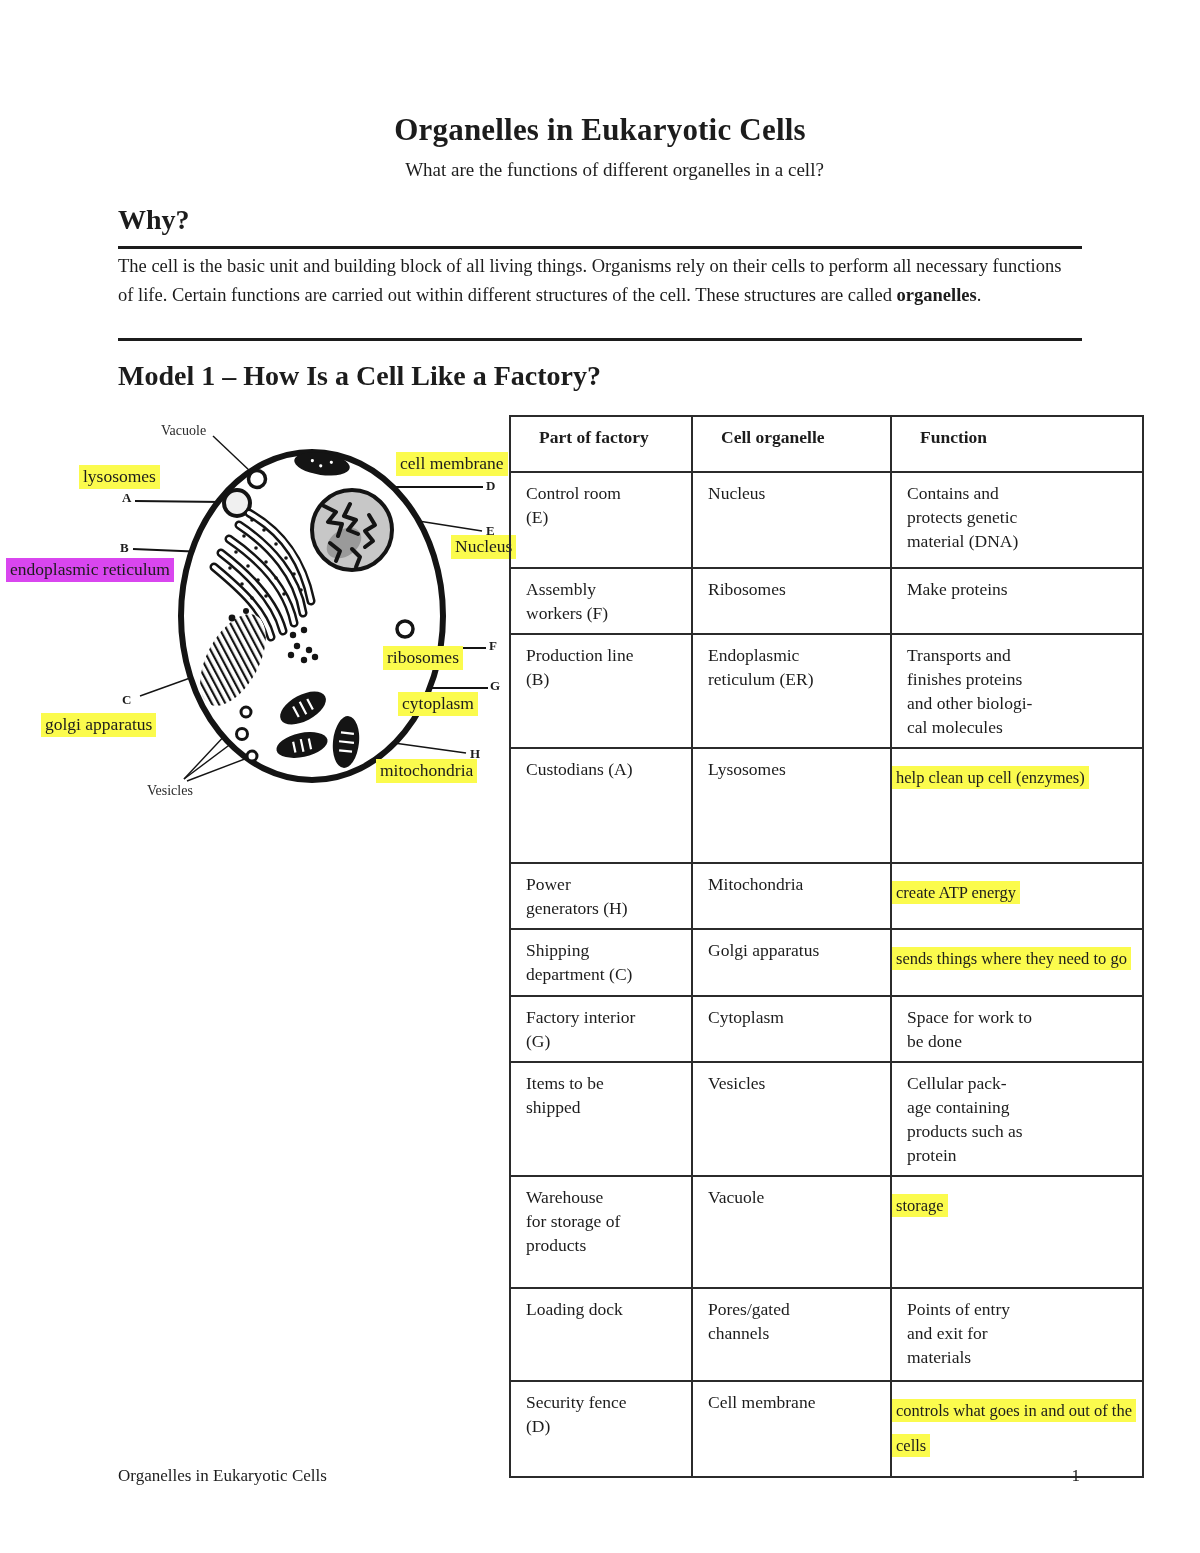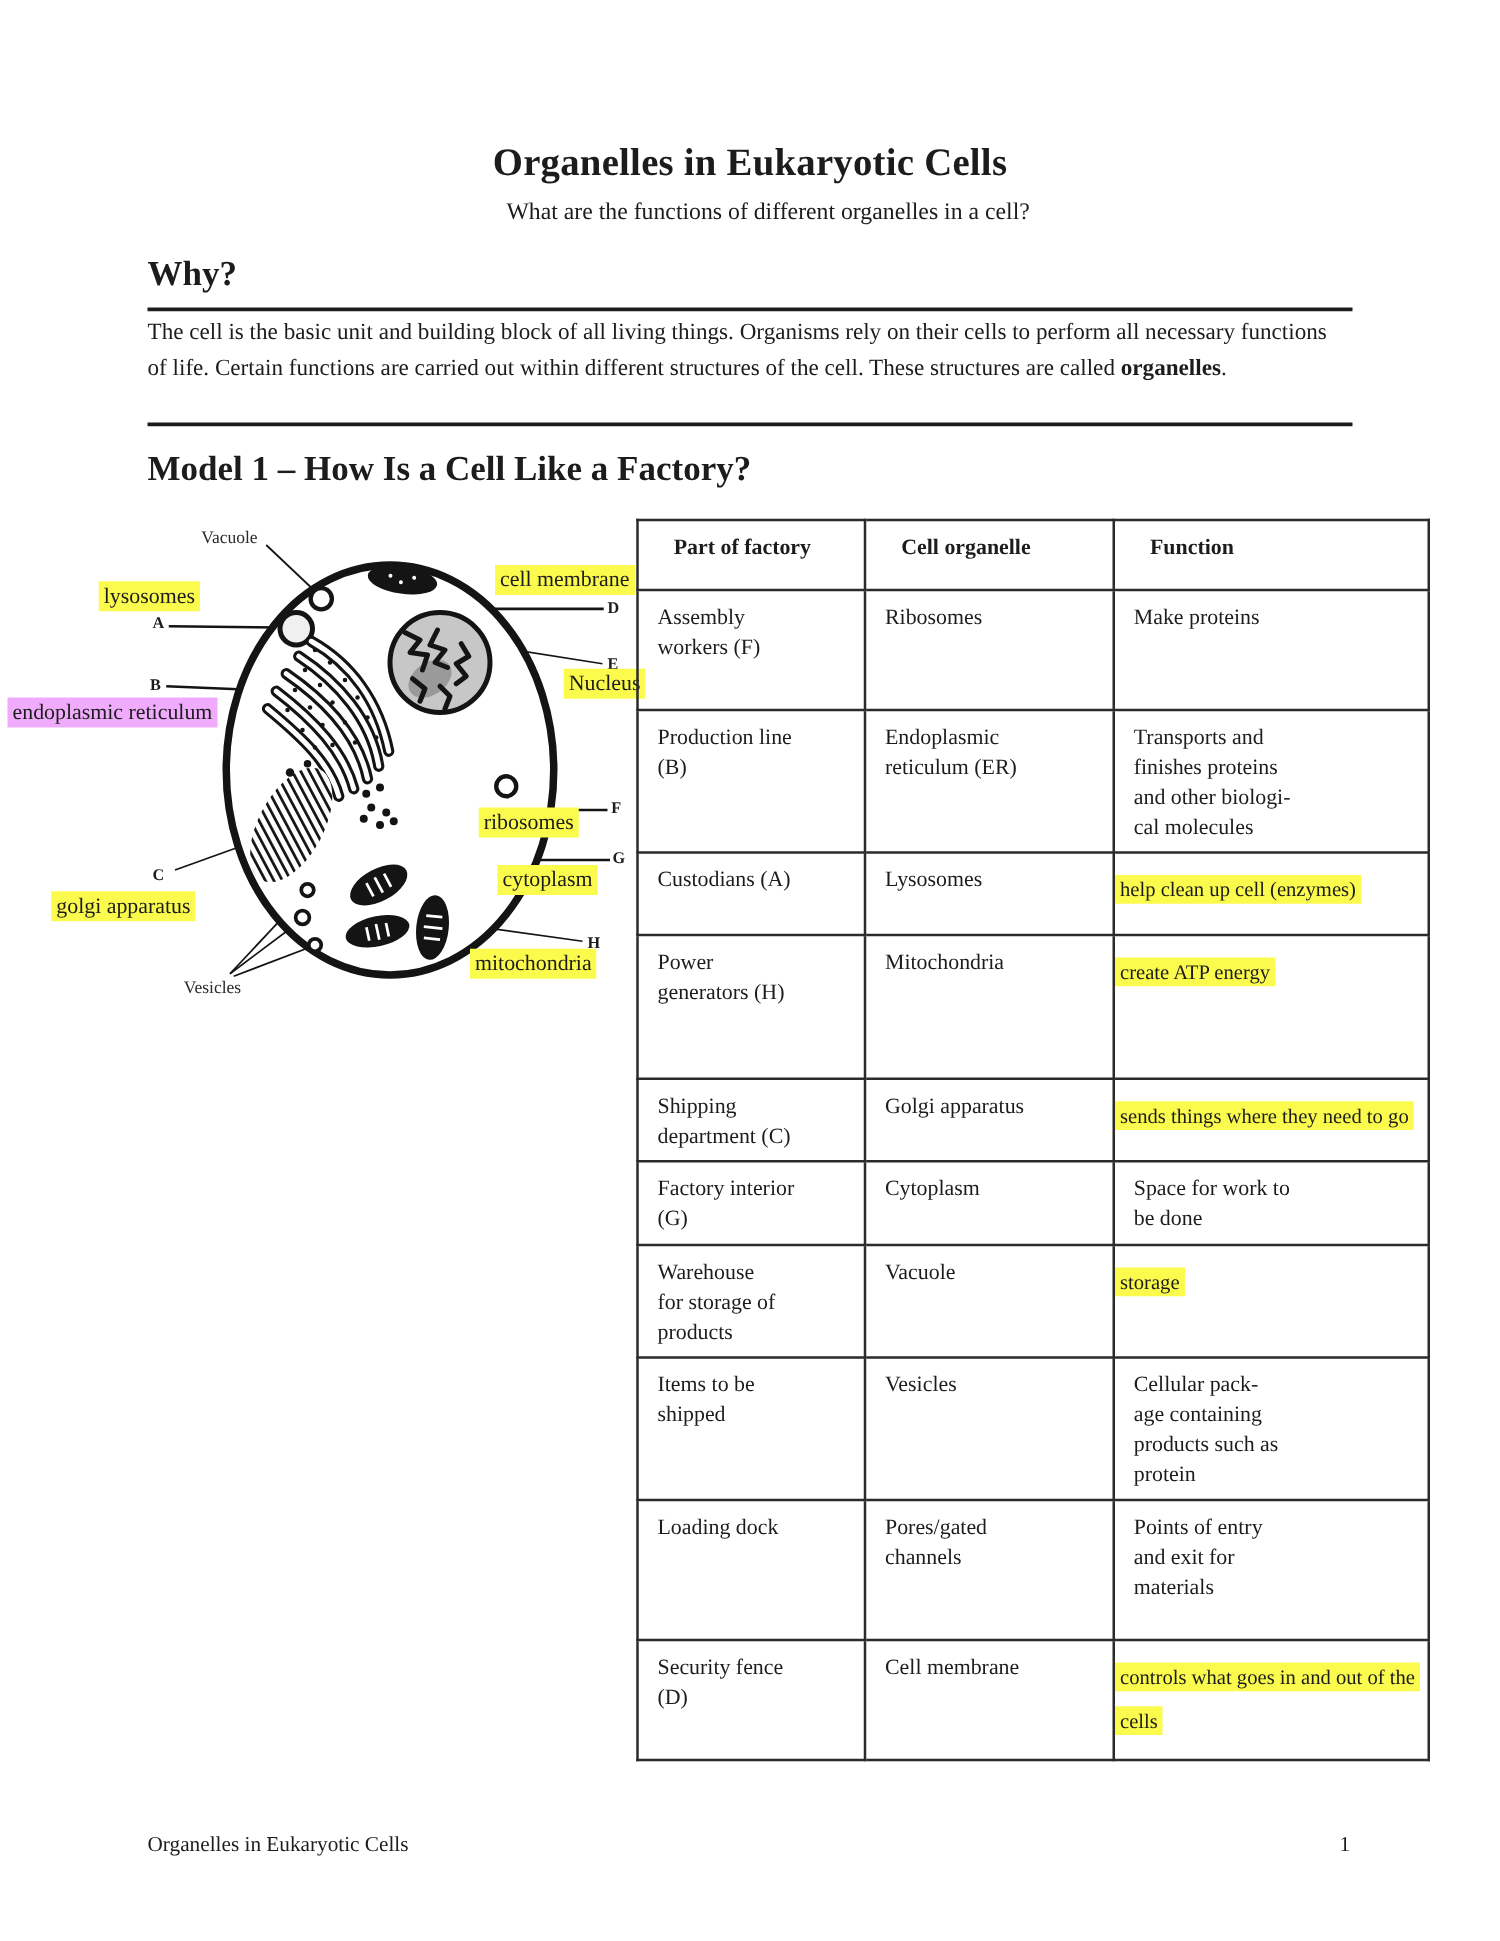--- a/index.html
+++ b/index.html
@@ -191,21 +191,21 @@
   </svg>
 
   <div class="dg-label plain-label" style="left:161px;top:422px;">Vacuole</div>
   <div class="dg-label hl-label" style="left: 79px; top: 465px; background-color: rgb(251, 251, 77);">lysosomes</div>
   <div class="dg-letter" style="left:122px;top:490px;">A</div>
   <div class="dg-label hl-label" style="left: 396px; top: 452px; background-color: rgb(251, 251, 77);">cell membrane</div>
   <div class="dg-letter" style="left:486px;top:478px;">D</div>
   <div class="dg-letter" style="left:486px;top:523px;">E</div>
   <div class="dg-label hl-label" style="left: 451px; top: 535px; background-color: rgb(251, 251, 77);">Nucleus</div>
   <div class="dg-letter" style="left:120px;top:540px;">B</div>
-  <div class="dg-label hl-label" style="left: 6px; top: 558px; background-color: #f0abfc;">endoplasmic reticulum</div>
+  <div class="dg-label hl-label" style="left: 6px; top: 558px; background-color: #d946ef;">endoplasmic reticulum</div>
   <div class="dg-letter" style="left:489px;top:638px;">F</div>
   <div class="dg-label hl-label" style="left: 383px; top: 646px; background-color: rgb(251, 251, 77);">ribosomes</div>
   <div class="dg-letter" style="left:490px;top:678px;">G</div>
   <div class="dg-label hl-label" style="left: 398px; top: 692px; background-color: rgb(251, 251, 77);">cytoplasm</div>
   <div class="dg-letter" style="left:122px;top:692px;">C</div>
   <div class="dg-label hl-label" style="left: 41px; top: 713px; background-color: rgb(251, 251, 77);">golgi apparatus</div>
   <div class="dg-letter" style="left:470px;top:746px;">H</div>
   <div class="dg-label hl-label" style="left: 376px; top: 759px; background-color: rgb(251, 251, 77);">mitochondria</div>
   <div class="dg-label plain-label" style="left:147px;top:782px;">Vesicles</div>
 
@@ -217,20 +217,28 @@
       </colgroup>
     <thead>
       <tr>
         <th>Part of factory</th>
         <th>Cell organelle</th>
         <th>Function</th>
       </tr>
     </thead>
     <tbody>
         <tr>
+          <td>Control room
+(E)</td>
+          <td>Nucleus</td>
+          <td>Contains and
+protects genetic
+material (DNA)</td>
+        </tr>
+        <tr>
           <td>Assembly
 workers (F)</td>
           <td>Ribosomes</td>
           <td>Make proteins</td>
         </tr>
         <tr>
           <td>Production line
 (B)</td>
           <td>Endoplasmic
 reticulum (ER)</td>
@@ -257,36 +265,36 @@
           <td class="fn-hl"><div class="hl-line"><span class="hl" style="background-color: rgb(251, 251, 77);">sends things where they need to go</span></div></td>
         </tr>
         <tr>
           <td>Factory interior
 (G)</td>
           <td>Cytoplasm</td>
           <td>Space for work to
 be done</td>
         </tr>
         <tr>
-          <td>Warehouse
-for storage of
-products</td>
-          <td>Vacuole</td>
-          <td class="fn-hl"><div class="hl-line"><span class="hl" style="background-color: rgb(251, 251, 77);">storage</span></div></td>
-        </tr>
-        <tr>
           <td>Items to be
 shipped</td>
           <td>Vesicles</td>
           <td>Cellular pack-
 age containing
 products such as
 protein</td>
         </tr>
         <tr>
+          <td>Warehouse
+for storage of
+products</td>
+          <td>Vacuole</td>
+          <td class="fn-hl"><div class="hl-line"><span class="hl" style="background-color: rgb(251, 251, 77);">storage</span></div></td>
+        </tr>
+        <tr>
           <td>Loading dock</td>
           <td>Pores/gated
 channels</td>
           <td>Points of entry
 and exit for
 materials</td>
         </tr>
         <tr>
           <td>Security fence
 (D)</td>

